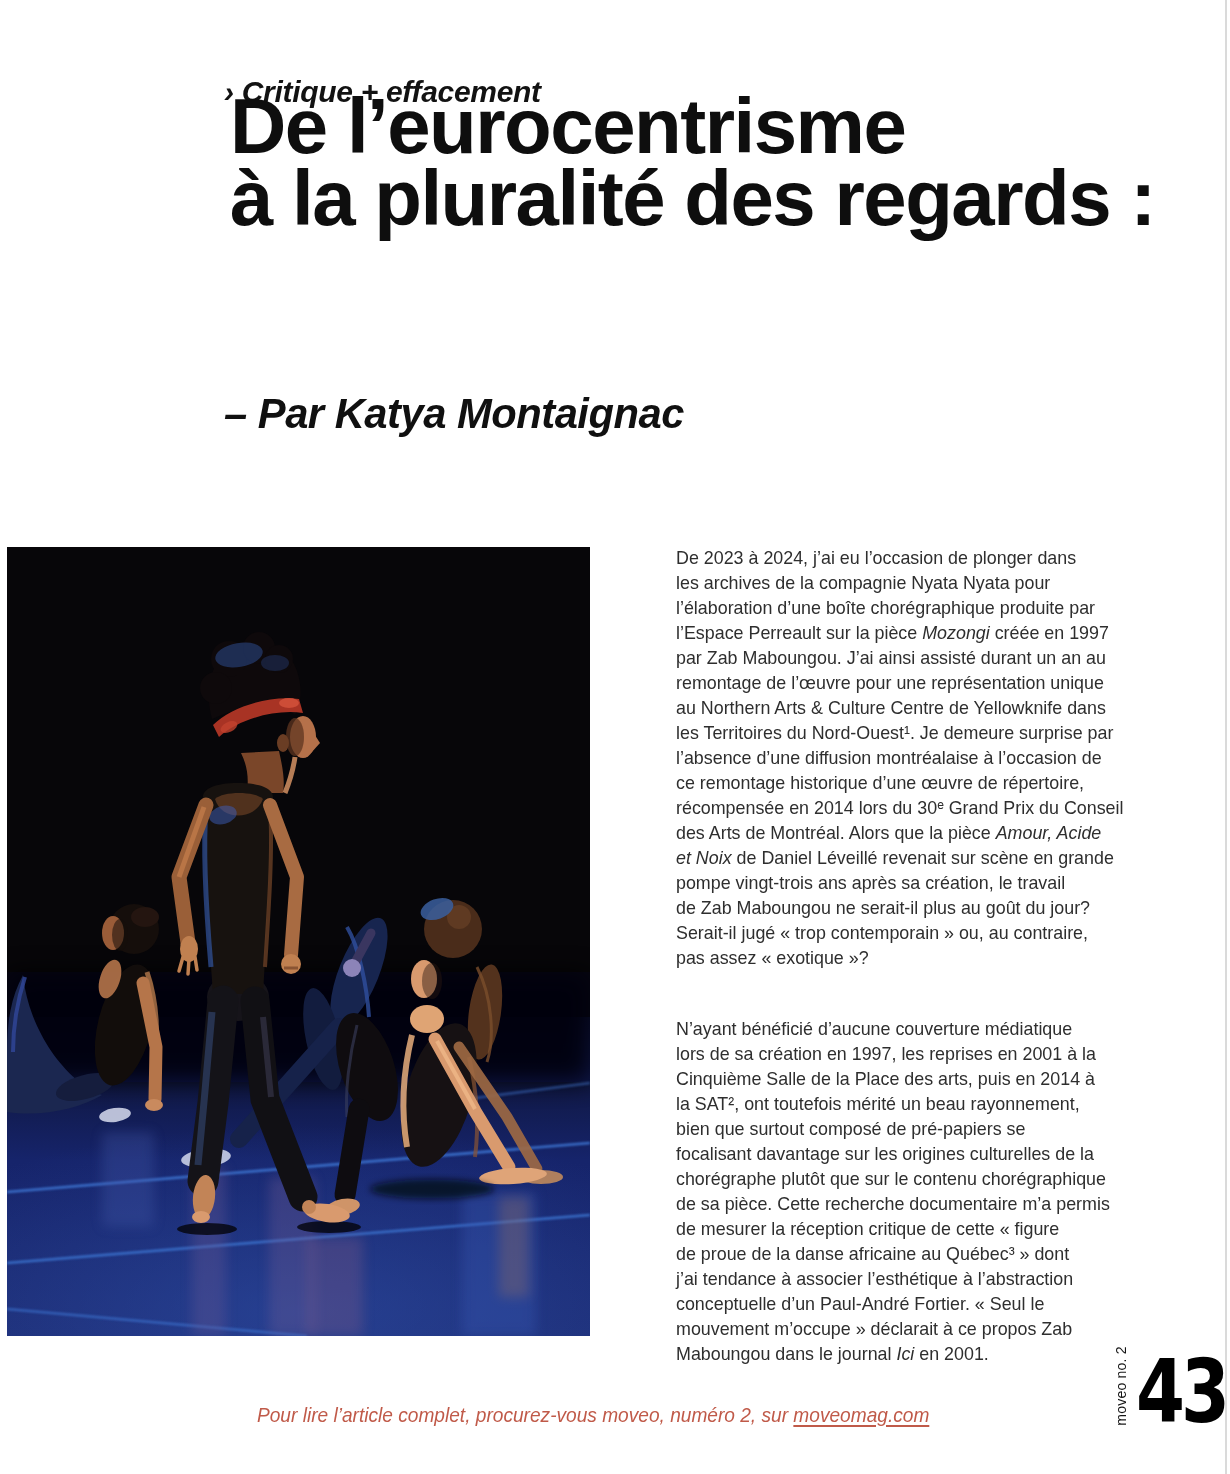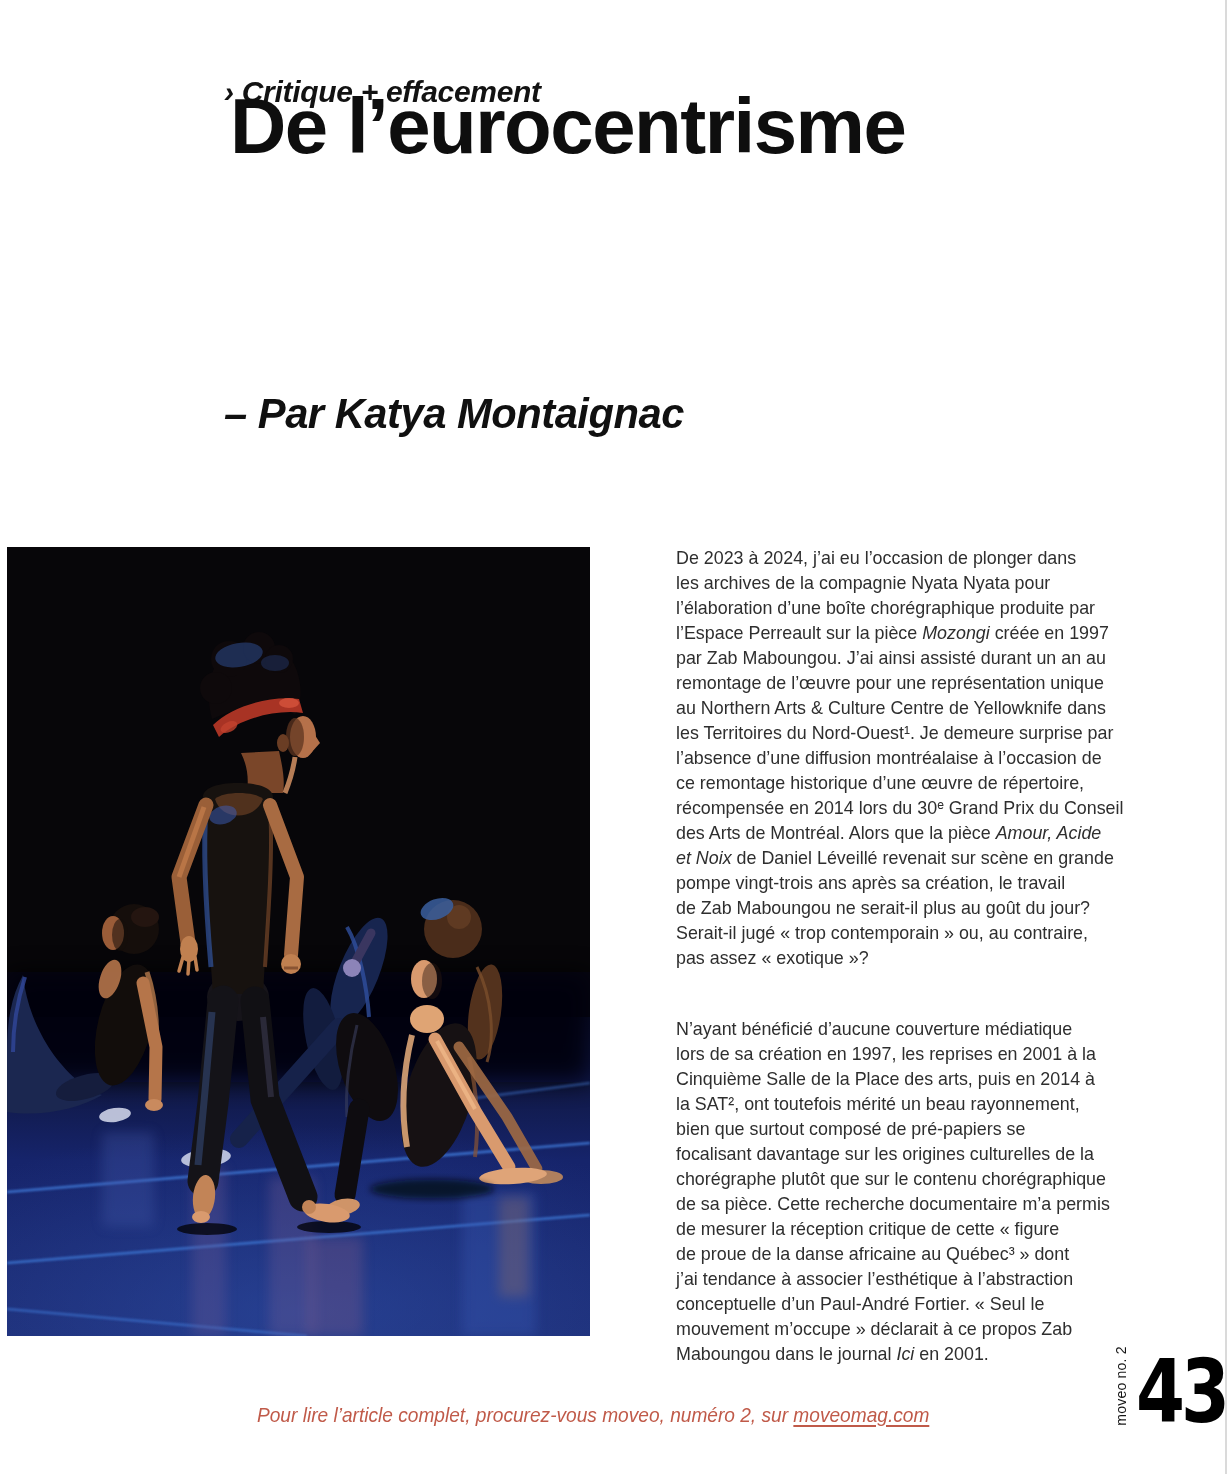--- a/index.html
+++ b/index.html
@@ -61,20 +61,21 @@
 </style>
 </head>
 <body>
 
 <div class="page">
 
   <div class="kicker">› Critique + effacement</div>
 
   <h1 class="title">
       <div class="rline"><span>De l’eurocentrisme</span></div>
+      <div class="rline"><span>à la pluralité des regards :</span></div>
     </h1>
 
   <div class="byline">– Par Katya Montaignac</div>
 
   <figure class="photo">
     <svg viewBox="0 0 583 789" preserveAspectRatio="none">
       <defs>
         <linearGradient id="floorG" x1="0" y1="0" x2="0" y2="1">
           <stop offset="0" stop-color="#0b0e24"></stop>
           <stop offset="0.45" stop-color="#16246b"></stop>

